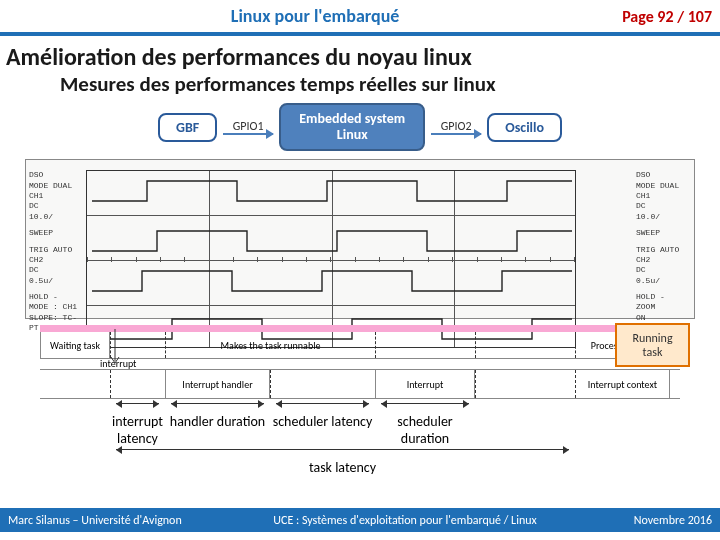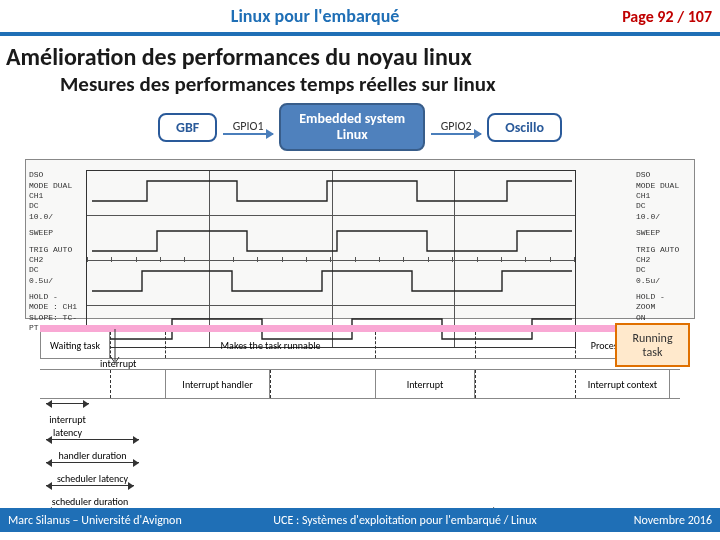--- a/index.html
+++ b/index.html
@@ -148,23 +148,22 @@
     padding: 2px 4px;
     background: #fff;
   }
   .dashed-v {
     border-left: 1px dashed #333 !important;
     border-right: none !important;
     background: transparent !important;
   }
   .timing-bot {
     display: flex;
-    font-size: 10px;
+    font-size: 14px;
     margin-top: 4px;
-    flex-direction: column;
   }
   .timing-bot .lat {
     text-align: center;
     position: relative;
   }
   .timing-bot .lat .arrows {
     height: 10px;
     border-top: 1px solid #333;
     position: relative;
     margin: 0 6px;

